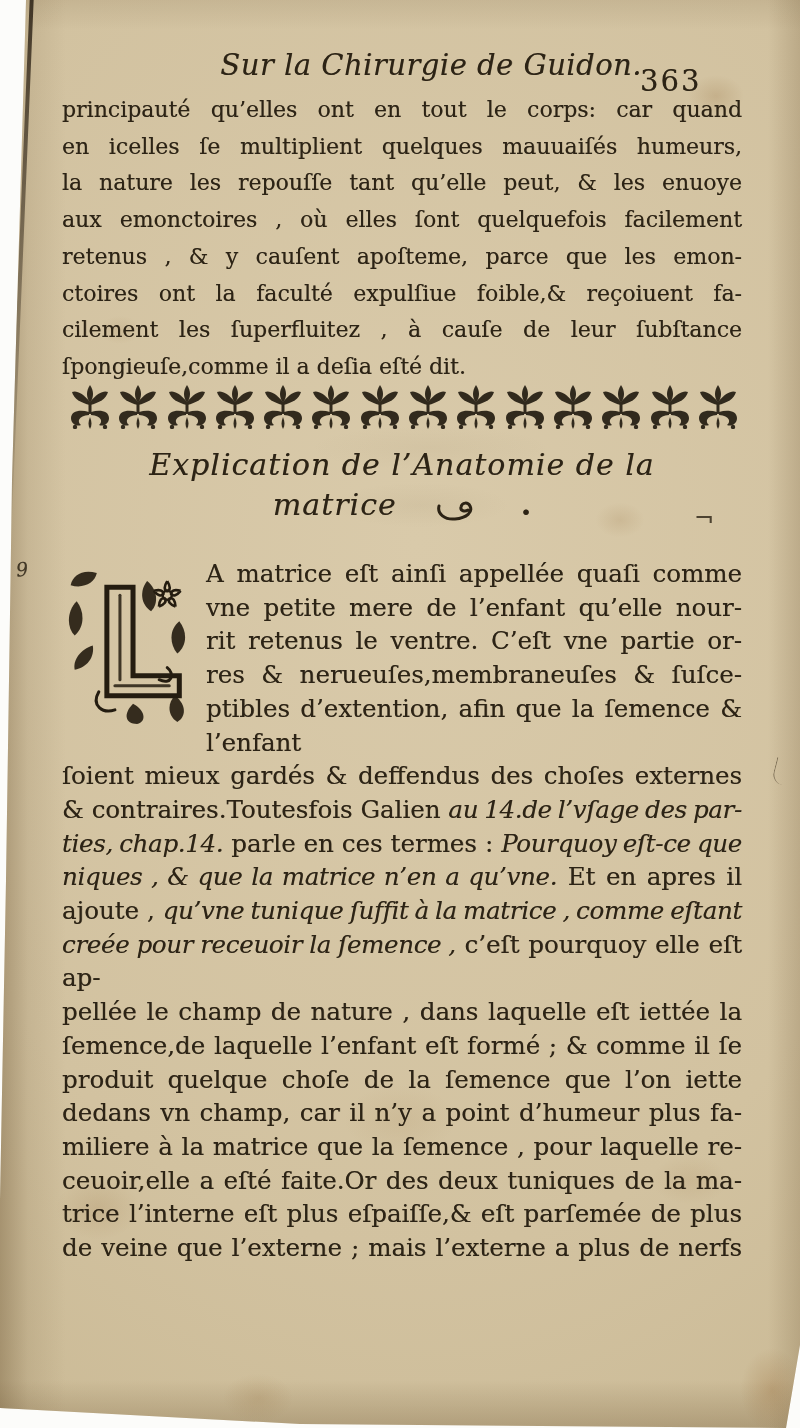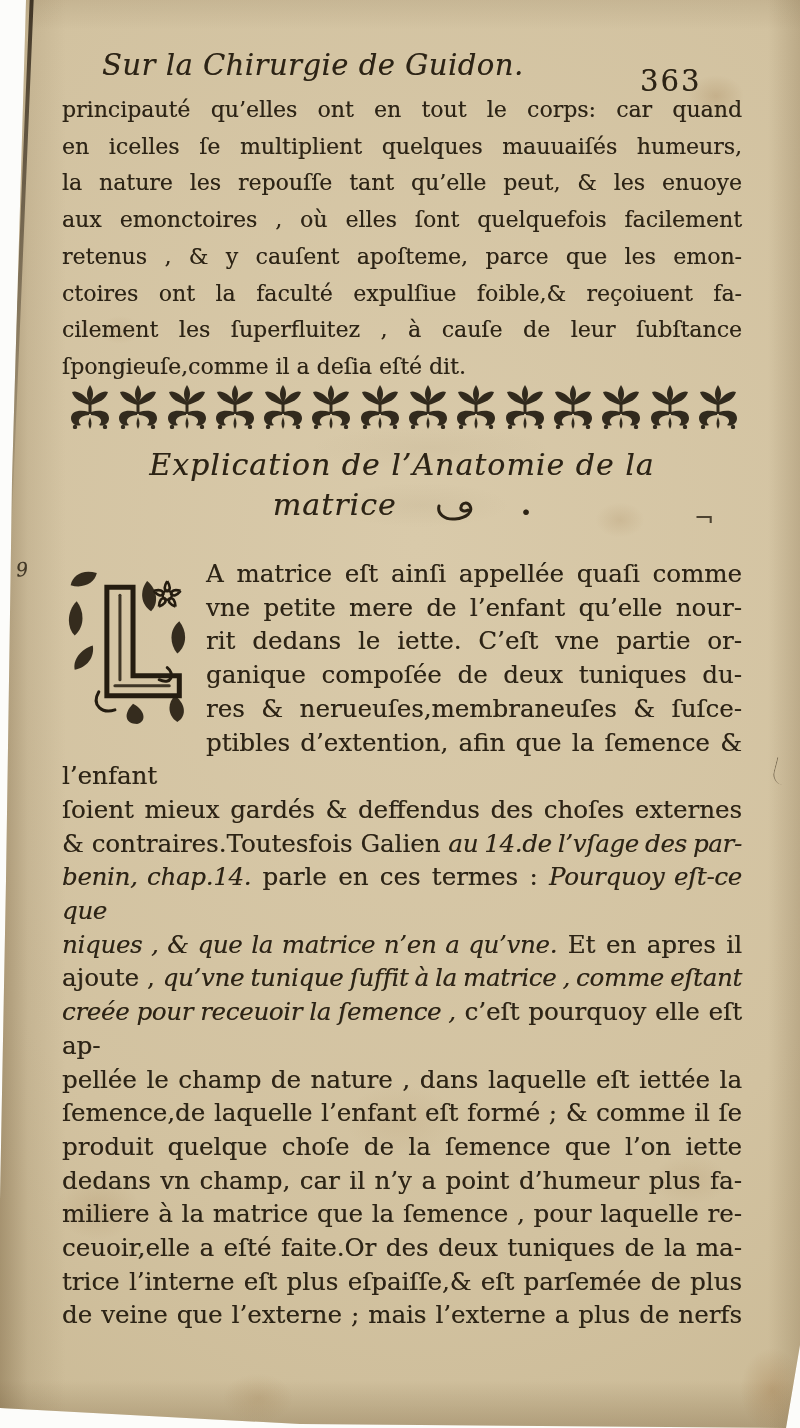--- a/index.html
+++ b/index.html
@@ -33,21 +33,21 @@
   .crease{
     position:absolute;left:30px;top:-8px;width:4px;height:560px;
     background:linear-gradient(to bottom, rgba(40,30,18,.85), rgba(40,30,18,0));
     transform:rotate(2.4deg);transform-origin:top left;border-radius:2px;
   }
   .content{position:absolute;left:62px;top:0;width:680px;height:1428px;}
   
   .ink{color:#2c2315;text-shadow:.3px .3px .5px rgba(44,35,21,.5);}
   .running-title{
     position:absolute;left:40px;width:540px;top:48px;
-    font-style:italic;font-size:29px;letter-spacing:.5px;text-align:left;
+    font-style:italic;font-size:29px;letter-spacing:.5px;text-align:right;
   }
   .page-number{position:absolute;right:42px;top:64px;width:60px;font-size:29px;text-align:right;letter-spacing:2px;}
   .para-top{position:absolute;left:0;right:0;top:92px;}
   .para-top .tline{line-height:36.7px;font-size:22px;}
   .para-main{position:absolute;left:0;right:0;top:557px;}
   .para-main .tline{line-height:33.7px;font-size:24.5px;}
   .tline{text-align:justify;text-align-last:justify;white-space:nowrap;}
   .tline span{white-space:normal;}
   .tline{white-space:normal;}
   .tline.last-left{text-align-last:left;}
@@ -331,27 +331,26 @@
             <path d="M104 20 q5 8 0 10 q-5 -2 0 -10" transform="rotate(72 104 34)"></path>
             <path d="M104 20 q5 8 0 10 q-5 -2 0 -10" transform="rotate(144 104 34)"></path>
             <path d="M104 20 q5 8 0 10 q-5 -2 0 -10" transform="rotate(216 104 34)"></path>
             <path d="M104 20 q5 8 0 10 q-5 -2 0 -10" transform="rotate(288 104 34)"></path>
           </g>
         </svg>
       </div>
       <div>
           <div class="tline"><span>A matrice eſt ainſi appellée quaſi comme</span></div>
           <div class="tline"><span>vne petite mere de l’enfant qu’elle nour-</span></div>
-          <div class="tline"><span>rit dedans le iette. C’eſt vne partie or-</span></div>
-          <div class="tline"><span>ganique compoſée de deux tuniques du-</span></div>
+          <div class="tline"><span>rit retenus le ventre. C’eſt vne partie or-</span></div>
           <div class="tline"><span>res &amp; nerueuſes,membraneuſes &amp; ſuſce-</span></div>
           <div class="tline"><span>ptibles d’extention, afin que la ſemence &amp; l’enfant</span></div>
           <div class="tline"><span>ſoient mieux gardés &amp; deffendus des choſes externes</span></div>
           <div class="tline"><span>&amp; contraires.Toutesfois Galien </span><span class="it">au 14.de l’vſage des par-</span></div>
-          <div class="tline"><span class="it">benin, chap.14.</span><span> parle en ces termes : </span><span class="it">Pourquoy eſt-ce que</span></div>
+          <div class="tline"><span class="it">ties, chap.14.</span><span> parle en ces termes : </span><span class="it">Pourquoy eſt-ce que</span></div>
           <div class="tline"><span class="it">niques , &amp; que la matrice n’en a qu’vne.</span><span> Et en apres il</span></div>
           <div class="tline"><span>ajoute , </span><span class="it">qu’vne tunique ſuffit à la matrice , comme eſtant</span></div>
           <div class="tline"><span class="it">creée pour receuoir la ſemence ,</span><span> c’eſt pourquoy elle eſt ap-</span></div>
           <div class="tline"><span>pellée le champ de nature , dans laquelle eſt iettée la</span></div>
           <div class="tline"><span>ſemence,de laquelle l’enfant eſt formé ; &amp; comme il ſe</span></div>
           <div class="tline"><span>produit quelque choſe de la ſemence que l’on iette</span></div>
           <div class="tline"><span>dedans vn champ, car il n’y a point d’humeur plus fa-</span></div>
           <div class="tline"><span>miliere à la matrice que la ſemence , pour laquelle re-</span></div>
           <div class="tline"><span>ceuoir,elle a eſté faite.Or des deux tuniques de la ma-</span></div>
           <div class="tline"><span>trice l’interne eſt plus eſpaiſſe,&amp; eſt parſemée de plus</span></div>

